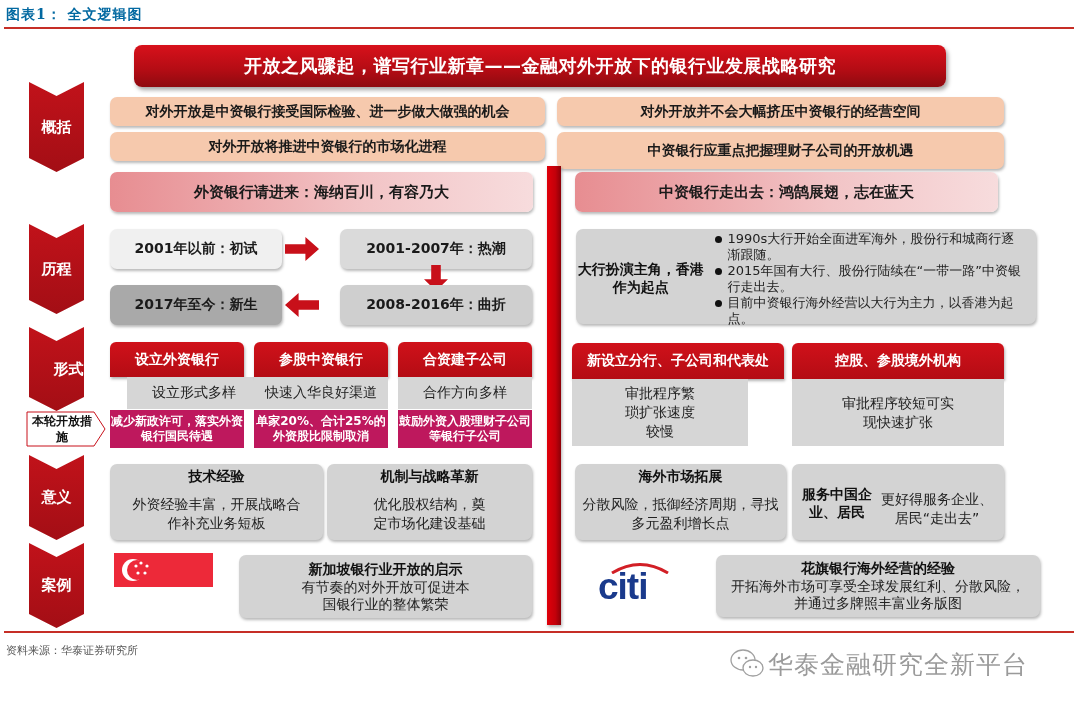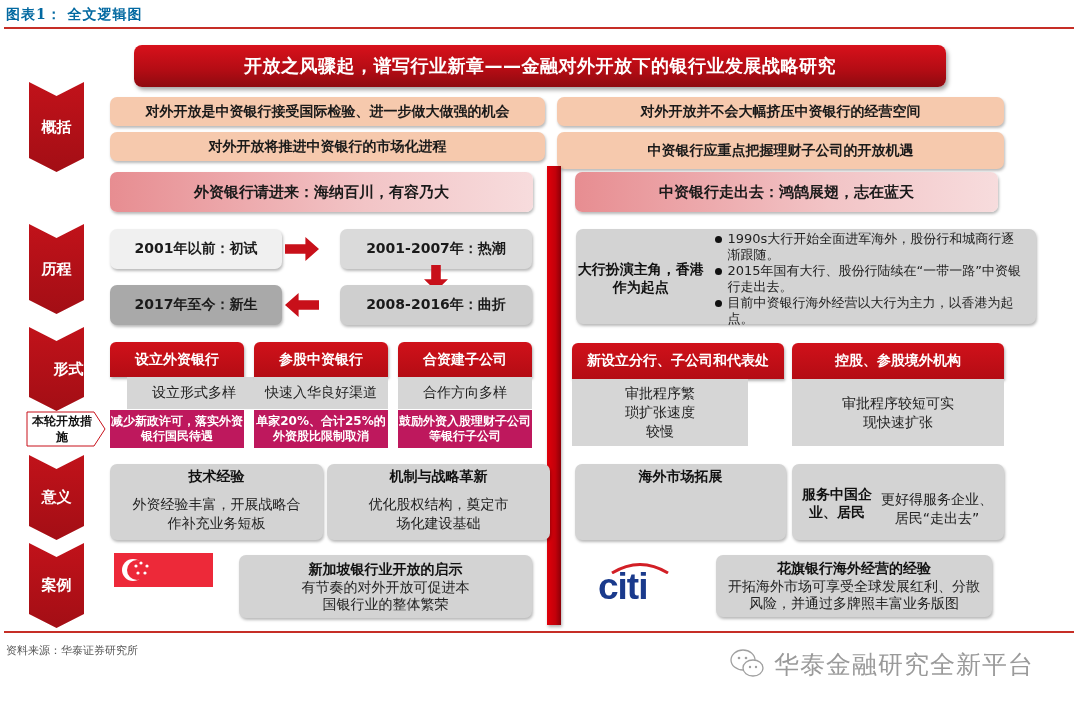--- a/index.html
+++ b/index.html
@@ -52,21 +52,21 @@
   .bullets li { position: relative; padding-left: 22px; }
   .bullets li::before { content: ""; position: absolute; left: 10px; top: 5px; width: 7px; height: 7px; border-radius: 50%; background: #111; }
 
   .sg-flag { position: absolute; left: 114px; top: 553px; width: 99px; height: 70px; background: #fff; }
   .sg-flag .red { position: absolute; left: 0; top: 0; width: 99px; height: 34px; background: #ed2939; }
 
   .citi { position: absolute; left: 598px; top: 560px; width: 80px; height: 50px; }
   .citi-text { position: absolute; left: 0; top: 6px; font-family: "Liberation Sans", sans-serif; font-weight: bold; font-size: 37px; color: #1a3a8c; letter-spacing: -1px; }
 
   .source { position: absolute; left: 6px; top: 643px; font-family: "DejaVu Serif", "Liberation Serif", serif; font-size: 11px; color: #555; }
-  .watermark { position: absolute; left: 728px; top: 646px; display: flex; align-items: center; gap: 6px; color: #8a8a8a; }
+  .watermark { position: absolute; left: 728px; top: 646px; display: flex; align-items: center; gap: 0; color: #8a8a8a; }
   .watermark span { font-size: 25px; letter-spacing: 1px; color: #9a9a9a; }
 </style>
 </head>
 <body>
 
 <div class="fig-title">图表1：  全文逻辑图</div>
 <div class="top-rule"></div>
 
 <div class="main-banner">开放之风骤起，谱写行业新章——金融对外开放下的银行业发展战略研究</div>
 
@@ -124,27 +124,28 @@
 
 <div class="redhead" style="left:572px;top:343px;width:212px;height:36px;">新设立分行、子公司和代表处</div>
 <div class="greysub" style="left:572px;top:379px;width:176px;height:67px;padding:0 50px;line-height:19px;">审批程序繁琐扩张速度较慢</div>
 <div class="redhead" style="left:792px;top:343px;width:212px;height:36px;">控股、参股境外机构</div>
 <div class="greysub" style="left:792px;top:379px;width:212px;height:67px;padding:0 50px;line-height:19px;">审批程序较短可实现快速扩张</div>
 
 <div class="box grey" style="left:110px;top:464px;width:213px;height:76px;flex-direction:column;justify-content:flex-start;padding:4px 10px 0;">
   <div class="card-title">技术经验</div>
   <div class="card-body" style="margin-top:9px;padding:0 10px;">外资经验丰富，开展战略合作补充业务短板</div>
 </div>
-<div class="box grey" style="left:327px;top:464px;width:223px;height:76px;flex-direction:column;justify-content:flex-start;padding:4px 10px 0;">
+<div class="box grey" style="left:327px;top:464px;width:205px;height:76px;flex-direction:column;justify-content:flex-start;padding:4px 10px 0;">
   <div class="card-title">机制与战略革新</div>
   <div class="card-body" style="margin-top:9px;padding:0 30px;">优化股权结构，奠定市场化建设基础</div>
 </div>
 
 <div class="box grey" style="left:575px;top:464px;width:211px;height:76px;flex-direction:column;justify-content:flex-start;padding:4px 6px 0;">
   <div class="card-title">海外市场拓展</div>
+  <div class="card-body" style="margin-top:9px;">分散风险，抵御经济周期，寻找多元盈利增长点</div>
 </div>
 <div class="box grey" style="left:792px;top:464px;width:212px;height:76px;flex-direction:row;justify-content:flex-start;padding:4px 6px 0;">
   <div class="card-title">服务中国企业、居民</div>
   <div class="card-body" style="margin-top:9px;">更好得服务企业、居民“走出去”</div>
 </div>
 
 <div class="sg-flag">
   <div class="red">
     <svg width="40" height="34" style="position:absolute;left:4px;top:0;">
       <circle cx="15" cy="17" r="11" fill="#ffffff"></circle>
@@ -161,21 +162,21 @@
   <div class="card-title">新加坡银行业开放的启示</div>
   <div class="card-body" style="line-height:17px;padding:0 60px;">有节奏的对外开放可促进本国银行业的整体繁荣</div>
 </div>
 
 <div class="citi">
   <svg width="60" height="14" style="position:absolute;left:12px;top:0;">
     <path d="M2,13 Q30,-4 58,13" fill="none" stroke="#d21f26" stroke-width="3"></path>
   </svg>
   <div class="citi-text">citi</div>
 </div>
-<div class="box grey" style="left:716px;top:555px;width:276px;height:62px;flex-direction:column;">
+<div class="box grey" style="left:716px;top:555px;width:324px;height:62px;flex-direction:column;">
   <div class="card-title">花旗银行海外经营的经验</div>
   <div class="card-body" style="line-height:17px;padding:0 12px;">开拓海外市场可享受全球发展红利、分散风险，并通过多牌照丰富业务版图</div>
 </div>
 
 <div class="bottom-rule"></div>
 
 <div class="source">资料来源：华泰证券研究所</div>
 <div class="watermark">
   <svg width="40" height="36">
     <ellipse cx="15" cy="14" rx="12" ry="10" fill="none" stroke="#a0a0a0" stroke-width="1.3"></ellipse>

